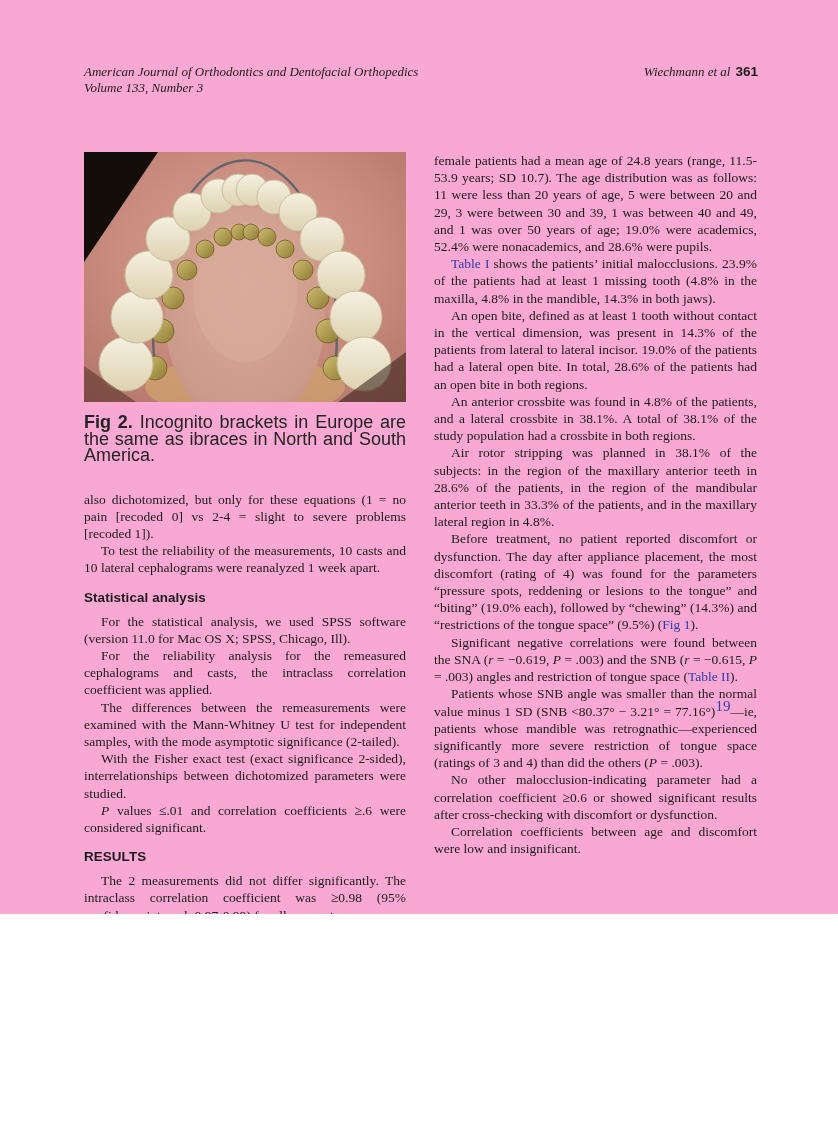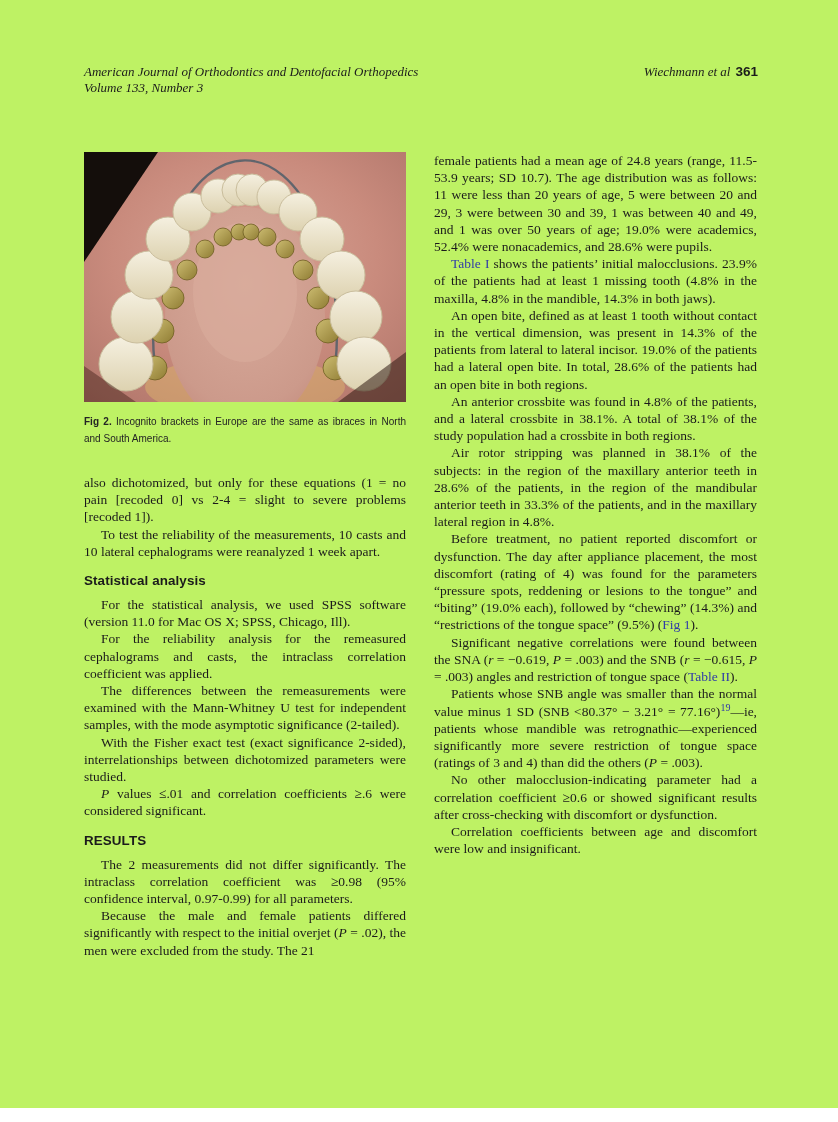--- a/index.html
+++ b/index.html
@@ -1,17 +1,17 @@
 <!DOCTYPE html>
 <html style="--link_blue: #2f3ba8; --body_text: #1b1b1b; --gum_pink: #c98b7d; --gum_light: #d8a496; --tooth_cream: #f2ecd8; --tooth_shade: #d9cda9; --bracket_gold: #b3a04a; --bracket_gold_dark: #8f7c33; --wire_gray: #55606a; --glow_yellow: #dcb46c;"><head>
 <meta charset="utf-8">
 <style>
   html,body { margin:0; padding:0; background:#ffffff; }
   .page {
-    position:relative; width:838px; height:1108px; background:#bef264;
+    position:relative; width:838px; height:914px; background:#f9a8d4;
     font-family:"Liberation Serif", serif; color:#1b1b1b; overflow:hidden;
   }
   .header {
     position:absolute; left:84px; top:64px; width:674px;
     display:flex; justify-content:space-between; align-items:flex-start;
     font-size:13px; line-height:16px;
   }
   .journal-id { font-style:italic; }
   .running-head { font-style:italic; white-space:nowrap; }
   .running-head .pagenum {
@@ -26,25 +26,25 @@
   .col-right { left:434px; width:323px; }
   .para { margin:0; }
   .para.indent { text-indent:17px; }
   .heading {
     font-family:"Liberation Sans", sans-serif; font-weight:bold;
     font-size:13.4px; line-height:16px; text-align:left;
     margin:13px 0 7px 0; letter-spacing:0.1px;
   }
   .ital { font-style:italic; }
   .link { color:var(--link_blue, #2f3ba8); cursor:pointer; }
-  sup.link { font-size:10px; line-height:0; }
+  sup.link { font-size:15px; line-height:0; }
   .figure-block { margin:0 0 27px 0; }
   .photo { width:322px; height:250px; display:block; }
   .caption {
-    font-family:"Liberation Sans", sans-serif; font-size:10px;
+    font-family:"Liberation Sans", sans-serif; font-size:18px;
     line-height:16.5px; margin:12px 0 0 0; text-align:justify; color:#242424;
   }
   .caption .cap-label { font-weight:bold; }
 </style>
 </head>
 <body>
 
 <div class="page">
 
   <div class="header">

